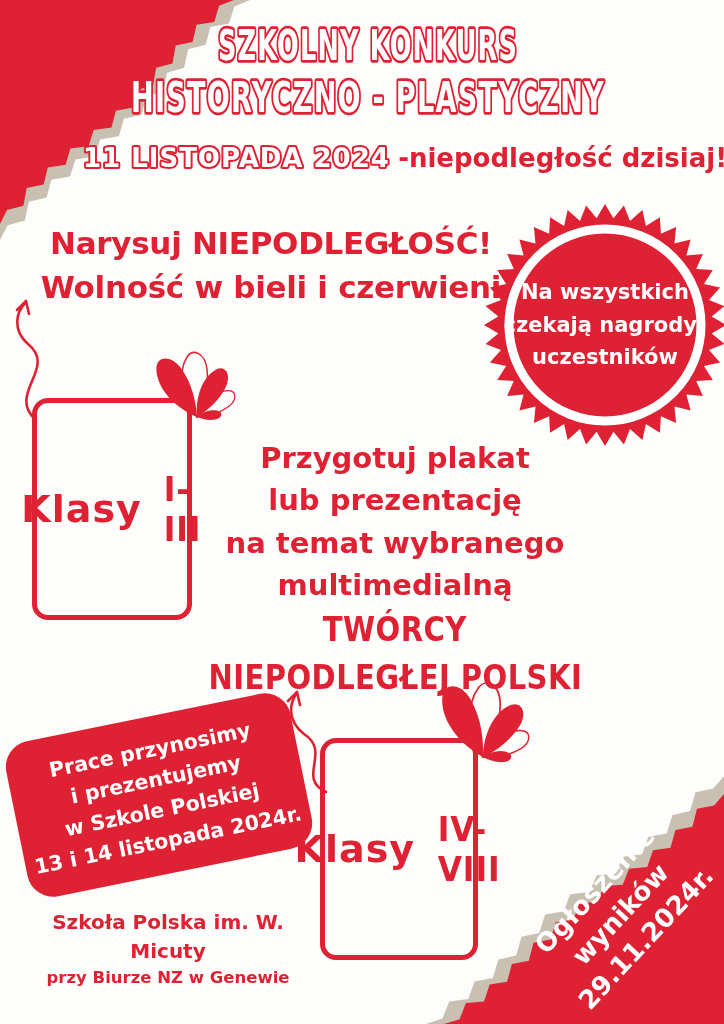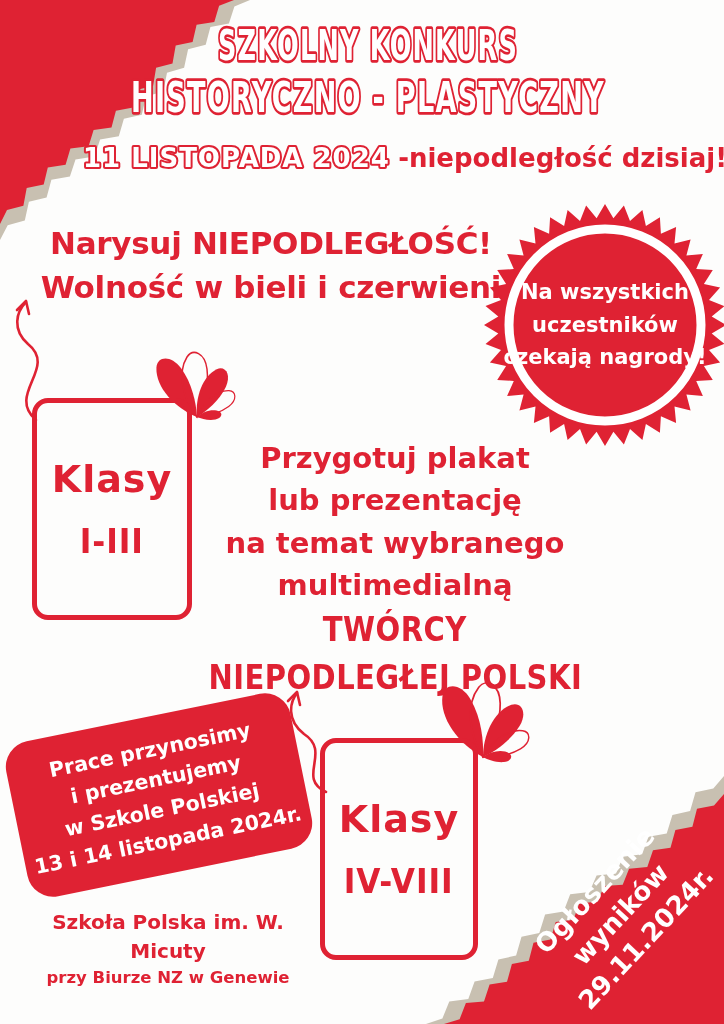--- a/index.html
+++ b/index.html
@@ -32,21 +32,21 @@
 
   
   .stamp{position:absolute;left:484px;top:204px;width:242px;height:242px;z-index:2;}
   .stamp svg{position:absolute;inset:0;}
   .stamp-text{position:absolute;inset:0;display:flex;flex-direction:column;align-items:center;
               justify-content:center;color:#fff;font-weight:bold;font-size:21px;line-height:1.55;
               text-align:center;z-index:3;}
 
   
   .class-box{position:absolute;border:5px solid var(--accent);border-radius:16px;background:transparent;
-             display:flex;flex-direction:column;align-items:center;justify-content:center;gap:20px;
+             display:flex;flex-direction:row;align-items:center;justify-content:center;gap:20px;
              color:var(--accent);font-weight:bold;z-index:3;}
   #box-1-3{left:32px;top:398px;width:160px;height:222px;}
   #box-4-8{left:320px;top:738px;width:158px;height:222px;}
   .class-box .klasy{font-size:38px;letter-spacing:1px;}
   .class-box .range{font-size:34px;letter-spacing:1px;display:inline-block;transform:scaleX(0.92);}
 
   
   .task{left:183px;top:437px;width:424px;text-align:center;font-weight:bold;
         font-size:29px;line-height:1.46;}
   .task .emph{display:inline-block;font-size:33px;transform:scaleX(0.88);letter-spacing:0.5px;white-space:nowrap;}
@@ -123,22 +123,22 @@
     <div>Wolność w bieli i czerwieni</div>
   </div>
 
   <div class="stamp">
     <svg viewBox="0 0 242 242">
       <polygon id="stamp-star" class="fill-accent" points="121.0,0.0 129.4,14.3 139.9,1.5 146.0,17.0 158.4,5.9 161.9,22.1 175.9,13.2 176.9,29.8 192.1,23.1 190.5,39.6 206.6,35.4 202.4,51.5 218.9,49.9 212.2,65.1 228.8,66.1 219.9,80.1 236.1,83.6 225.0,96.0 240.5,102.1 227.7,112.6 242.0,121.0 227.7,129.4 240.5,139.9 225.0,146.0 236.1,158.4 219.9,161.9 228.8,175.9 212.2,176.9 218.9,192.1 202.4,190.5 206.6,206.6 190.5,202.4 192.1,218.9 176.9,212.2 175.9,228.8 161.9,219.9 158.4,236.1 146.0,225.0 139.9,240.5 129.4,227.7 121.0,242.0 112.6,227.7 102.1,240.5 96.0,225.0 83.6,236.1 80.1,219.9 66.1,228.8 65.1,212.2 49.9,218.9 51.5,202.4 35.4,206.6 39.6,190.5 23.1,192.1 29.8,176.9 13.2,175.9 22.1,161.9 5.9,158.4 17.0,146.0 1.5,139.9 14.3,129.4 0.0,121.0 14.3,112.6 1.5,102.1 17.0,96.0 5.9,83.6 22.1,80.1 13.2,66.1 29.8,65.1 23.1,49.9 39.6,51.5 35.4,35.4 51.5,39.6 49.9,23.1 65.1,29.8 66.1,13.2 80.1,22.1 83.6,5.9 96.0,17.0 102.1,1.5 112.6,14.3"></polygon>
       <circle cx="121" cy="121" r="96" fill="none" stroke="#ffffff" stroke-width="9"></circle>
     </svg>
     <div class="stamp-text">
       <span>Na wszystkich</span>
+      <span>czekają nagrody!</span>
       <span>uczestników</span>
-      <span>czekają nagrody!</span>
     </div>
   </div>
 
   <div class="class-box" id="box-1-3">
     <span class="klasy">Klasy</span>
     <span class="range">I-III</span>
   </div>
   <div class="class-box" id="box-4-8">
     <span class="klasy">Klasy</span>
     <span class="range">IV-VIII</span>

